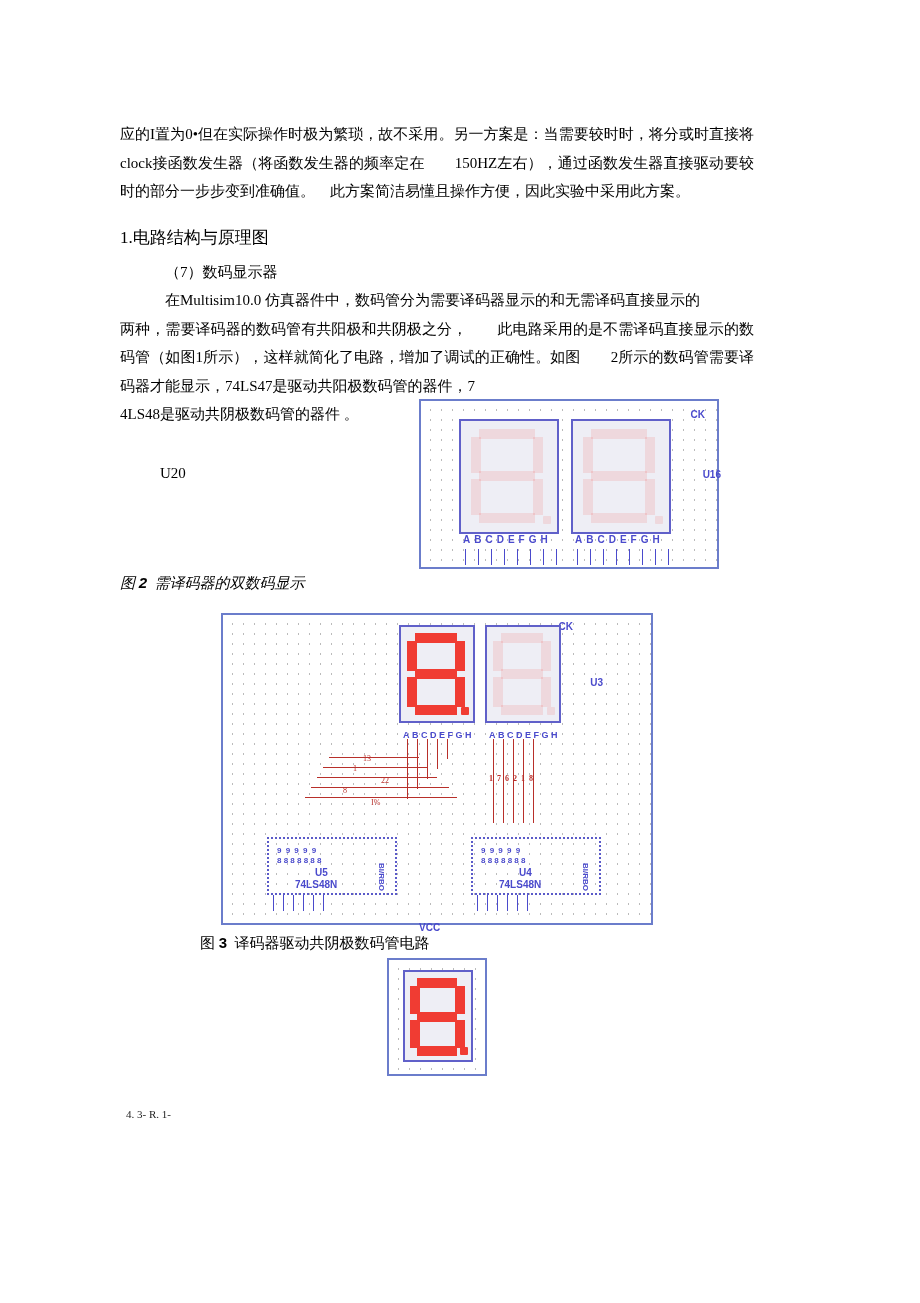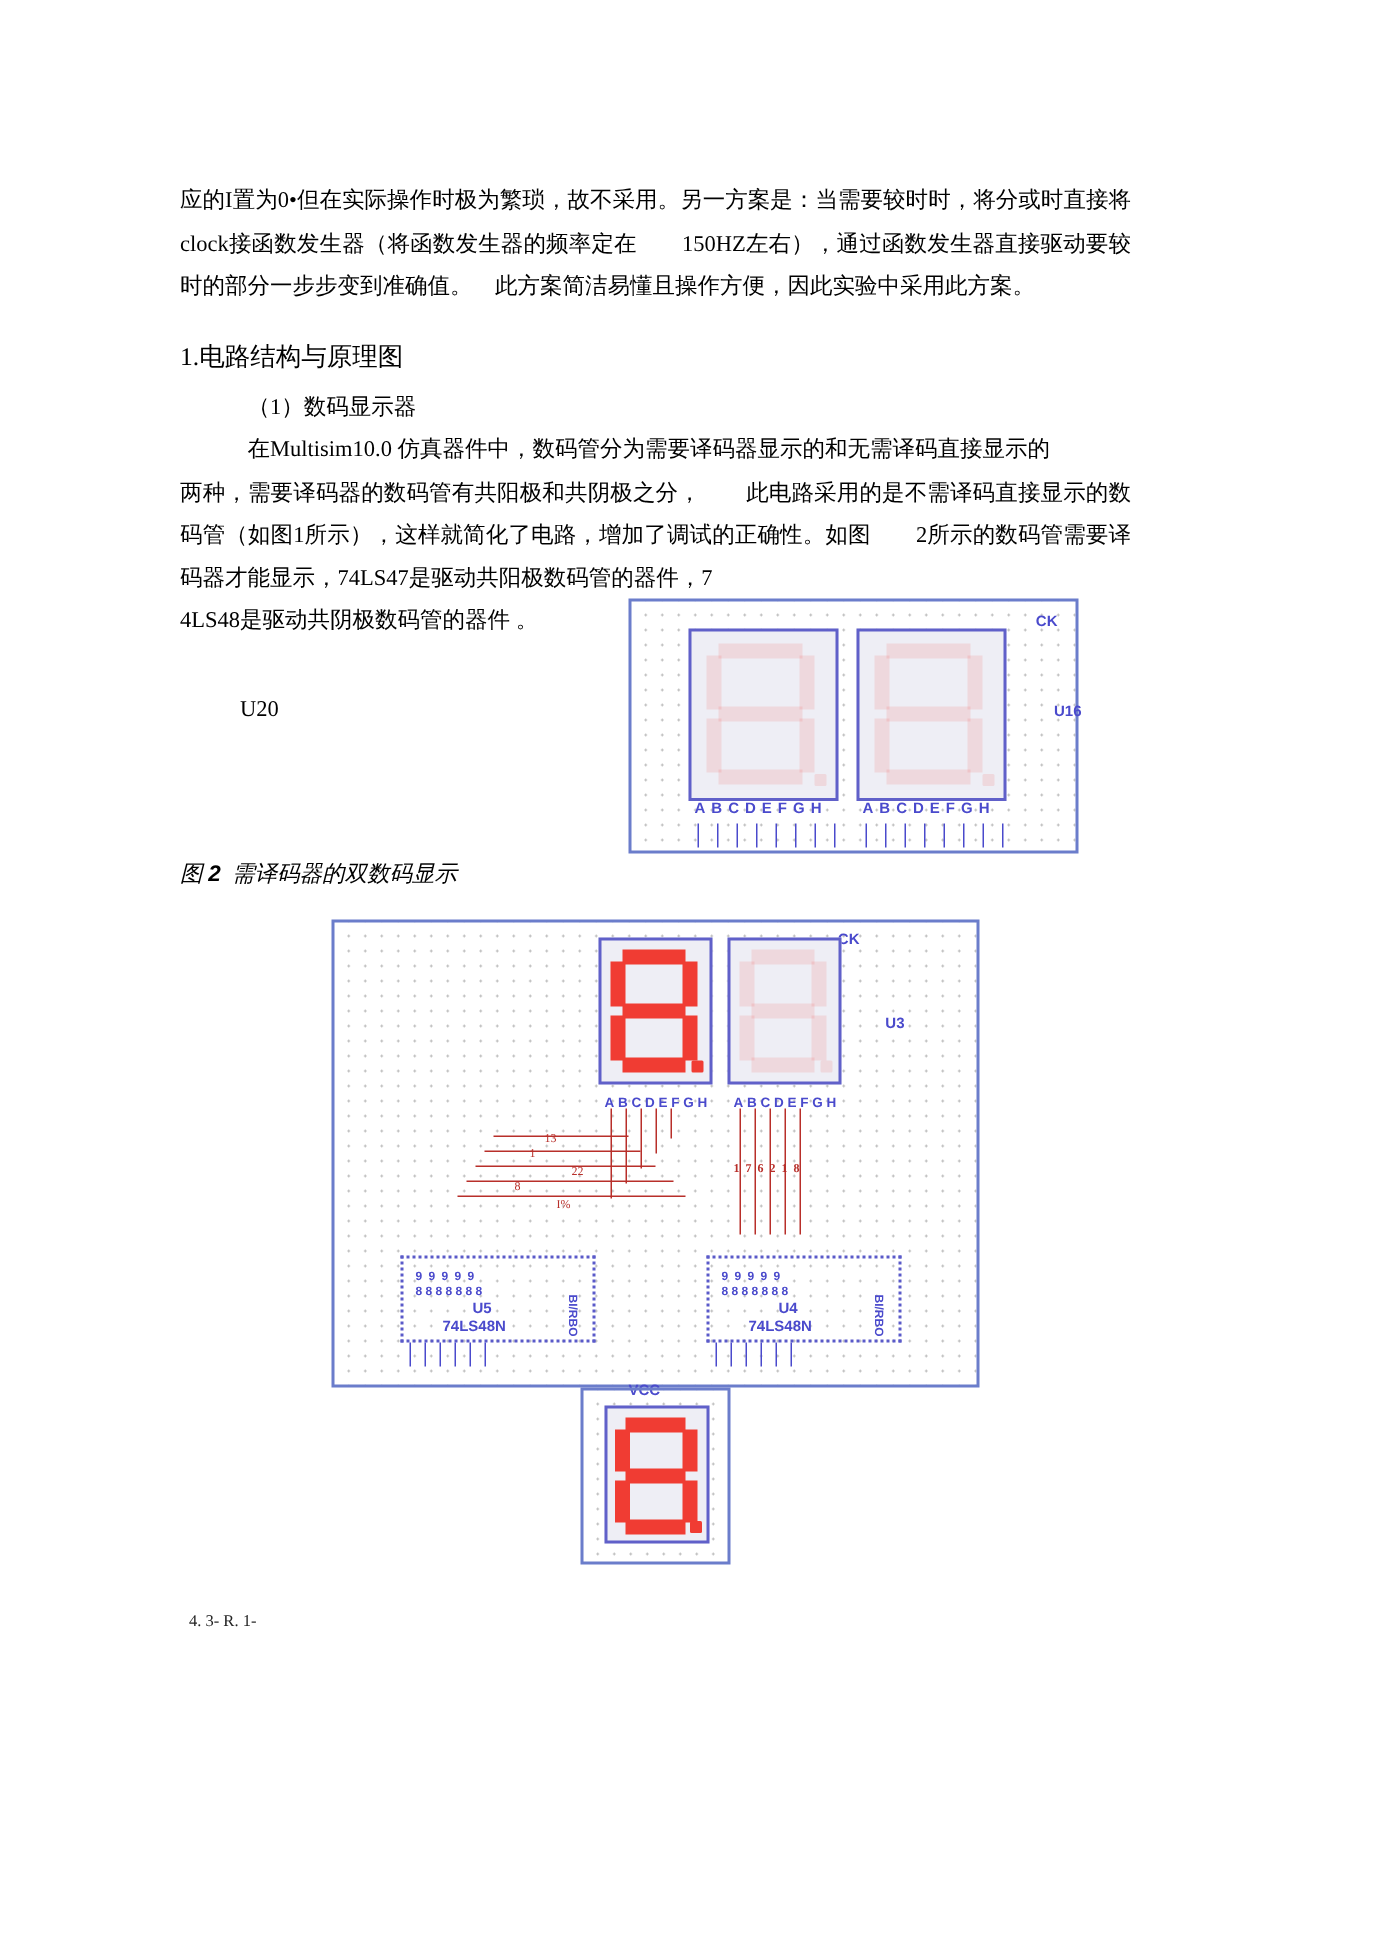--- a/index.html
+++ b/index.html
@@ -96,21 +96,21 @@
   .footer-small { font-family:"SimSun"; font-size:11px; color:#242424; margin-top:28px; margin-left:6px;}
 </style>
 </head>
 <body>
 
 <div class="page">
 
   <p class="para">应的I置为0•但在实际操作时极为繁琐，故不采用。另一方案是：当需要较时时，将分或时直接将clock接函数发生器（将函数发生器的频率定在　　150HZ左右），通过函数发生器直接驱动要较时的部分一步步变到准确值。　此方案简洁易懂且操作方便，因此实验中采用此方案。</p>
 
   <p class="section-title">1.电路结构与原理图</p>
-  <p class="indent2">（1）数码显示器</p>
+  <p class="indent2">（7）数码显示器</p>
 
   <p class="para indent2">在Multisim10.0 仿真器件中，数码管分为需要译码器显示的和无需译码直接显示的</p>
   <p class="para">两种，需要译码器的数码管有共阳极和共阴极之分，　　此电路采用的是不需译码直接显示的数码管（如图1所示），这样就简化了电路，增加了调试的正确性。如图　　2所示的数码管需要译码器才能显示，74LS47是驱动共阳极数码管的器件，7</p>
   <p class="para">4LS48是驱动共阴极数码管的器件 。</p>
 
   <div class="fig-right">
     <div class="sheet" style="width:300px;height:170px;">
       <span class="ck">CK</span>
       <span class="usilk" style="top:64px;right:-4px;">U16</span>
 
@@ -251,20 +251,25 @@
           <div class="pins" style="left:10px;"></div>
           <div class="pins" style="left:20px;"></div>
         <div class="pins" style="left:30px;"></div>
           <div class="pins" style="left:40px;"></div>
           <div class="pins" style="left:50px;"></div>
       </div>
       <span class="usilk" style="left:196px;top:282px;margin-top:21px;">VCC</span>
     </div>
   </div>
 
+  <p style="text-align:left;margin-left:80px;margin-top:4px;">
+    <span>图</span>
+    <span class="bold-num">3</span>
+    &nbsp;<span>译码器驱动共阴极数码管电路</span>
+  </p>
 
   <div style="display:flex;justify-content:center;">
     <div class="sheet" style="width:100px;height:118px;">
       <div class="digit" style="left:14px;top:10px;width:70px;height:92px;">
         <div class="seg h" style="left:12px; top:6px;  width:40px;"></div>
         <div class="seg h" style="left:12px; top:40px; width:40px;"></div>
         <div class="seg h" style="left:12px; top:74px; width:40px;"></div>
         <div class="seg v" style="left:5px;  top:14px; height:28px;"></div>
         <div class="seg v" style="left:5px;  top:48px; height:28px;"></div>
         <div class="seg v" style="left:50px; top:14px; height:28px;"></div>

